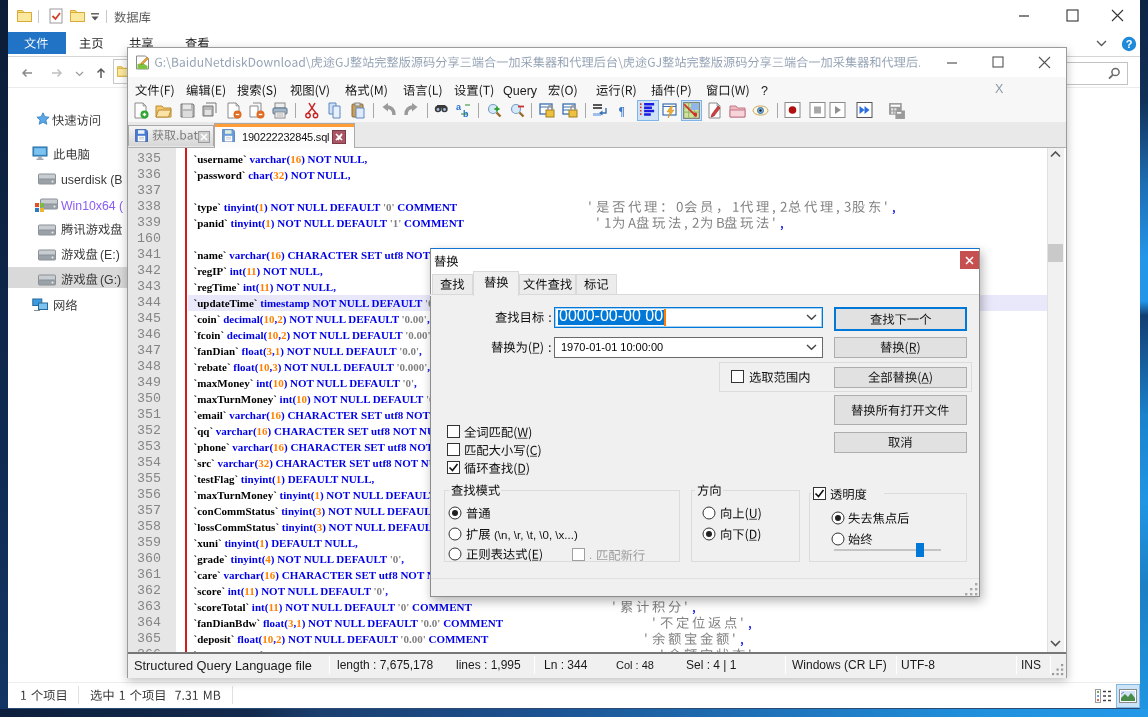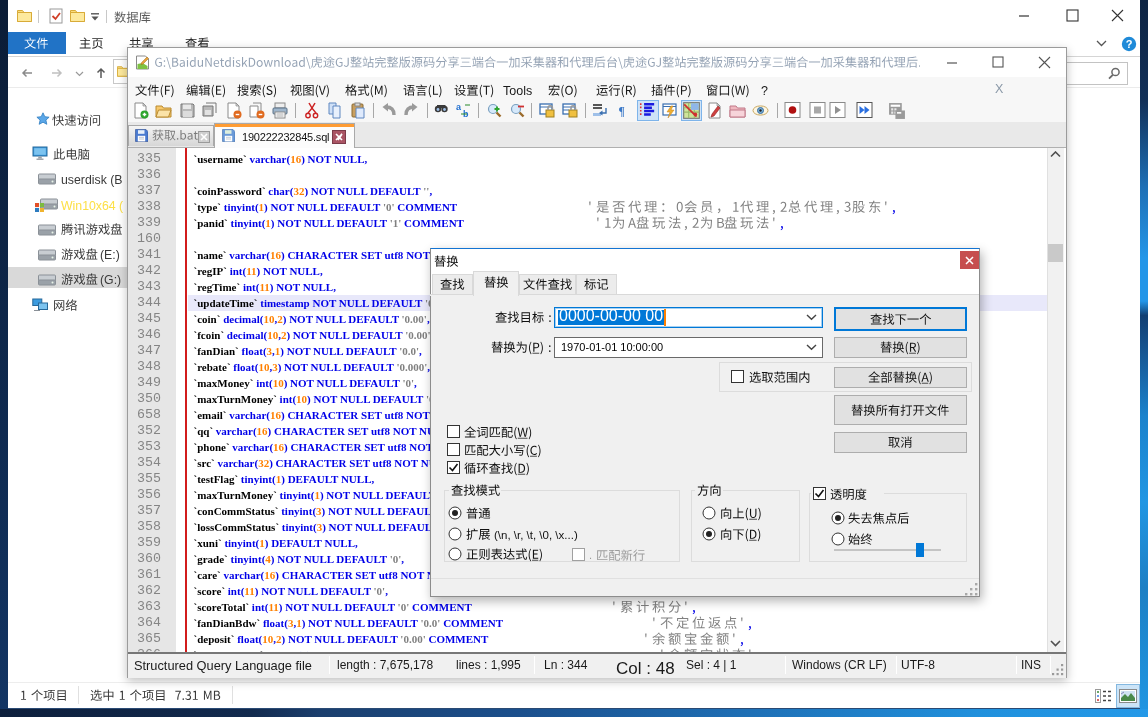--- a/index.html
+++ b/index.html
@@ -141,21 +141,21 @@
     <rect x=".5" y="1" width="17" height="6" rx="1" fill="#c8cdd2" stroke="#8a9097"></rect>
     <rect x=".5" y="6" width="17" height="5" rx="1" fill="#9aa1a8" stroke="#8a9097"></rect>
     <circle cx="14.5" cy="8.5" r="1" fill="#e8f4e8"></circle>
   </svg>
 <svg width="9" height="9" viewBox="0 0 10 10" style="position:absolute;left:35px;top:203px">
     <rect x="0" y="0" width="4.5" height="4.5" fill="#e34f26"></rect>
     <rect x="5.5" y="0" width="4.5" height="4.5" fill="#7cbb3f"></rect>
     <rect x="0" y="5.5" width="4.5" height="4.5" fill="#2d7cc0"></rect>
     <rect x="5.5" y="5.5" width="4.5" height="4.5" fill="#f0b32e"></rect>
   </svg>
-<div class="htx" style="left:61px;top:199px;font-size:12.3px;color:#fde047">Win10x64 (</div>
+<div class="htx" style="left:61px;top:199px;font-size:12.3px;color:#8b5cf6">Win10x64 (</div>
 <svg width="18" height="12" viewBox="0 0 18 12" style="position:absolute;left:38px;top:224px">
     <rect x=".5" y="1" width="17" height="6" rx="1" fill="#c8cdd2" stroke="#8a9097"></rect>
     <rect x=".5" y="6" width="17" height="5" rx="1" fill="#9aa1a8" stroke="#8a9097"></rect>
     <circle cx="14.5" cy="8.5" r="1" fill="#e8f4e8"></circle>
   </svg>
 <svg class="tx" style="left:61px;top:223px;width:69.8px;height:12.3px;" viewBox="0 0 5671 1000" fill="#3a3a3a">
     <use href="#u817E" x="0"></use>
     <use href="#u8BAF" x="1000"></use>
     <use href="#u6E38" x="2000"></use>
     <use href="#u620F" x="3000"></use>
@@ -373,21 +373,21 @@
     <use href="#u4C" x="2338"></use>
     <use href="#u29" x="2881"></use>
   </svg>
 <svg class="tx" style="left:454px;top:84px;width:40.3px;height:12.3px;" viewBox="0 0 3275 1000" fill="#1a1a1a">
     <use href="#u8BBE" x="0"></use>
     <use href="#u7F6E" x="1000"></use>
     <use href="#u28" x="2000"></use>
     <use href="#u54" x="2338"></use>
     <use href="#u29" x="2937"></use>
   </svg>
-<div class="htx" style="left:503px;top:84px;font-size:12.5px">Tools</div>
+<div class="htx" style="left:503px;top:84px;font-size:12.5px">Query</div>
 <svg class="tx" style="left:548px;top:84px;width:29.7px;height:12.3px;" viewBox="0 0 2418 1000" fill="#1a1a1a">
     <use href="#u5B8F" x="0"></use>
     <use href="#u28" x="1000"></use>
     <use href="#u4F" x="1338"></use>
     <use href="#u29" x="2080"></use>
   </svg>
 <svg class="tx" style="left:596px;top:84px;width:40.7px;height:12.3px;" viewBox="0 0 3311 1000" fill="#1a1a1a">
     <use href="#u8FD0" x="0"></use>
     <use href="#u884C" x="1000"></use>
     <use href="#u28" x="2000"></use>
@@ -620,41 +620,41 @@
     <div class="lnum" style="top:99px">341</div>
     <div class="lnum" style="top:115px">342</div>
     <div class="lnum" style="top:131px">343</div>
     <div class="lnum" style="top:147px">344</div>
     <div class="lnum" style="top:163px">345</div>
     <div class="lnum" style="top:179px">346</div>
     <div class="lnum" style="top:195px">347</div>
     <div class="lnum" style="top:211px">348</div>
     <div class="lnum" style="top:227px">349</div>
     <div class="lnum" style="top:243px">350</div>
-    <div class="lnum" style="top:259px">658</div>
+    <div class="lnum" style="top:259px">351</div>
     <div class="lnum" style="top:275px">352</div>
     <div class="lnum" style="top:291px">353</div>
     <div class="lnum" style="top:307px">354</div>
     <div class="lnum" style="top:323px">355</div>
     <div class="lnum" style="top:339px">356</div>
     <div class="lnum" style="top:355px">357</div>
     <div class="lnum" style="top:371px">358</div>
     <div class="lnum" style="top:387px">359</div>
     <div class="lnum" style="top:403px">360</div>
     <div class="lnum" style="top:419px">361</div>
     <div class="lnum" style="top:435px">362</div>
     <div class="lnum" style="top:451px">363</div>
     <div class="lnum" style="top:467px">364</div>
     <div class="lnum" style="top:483px">365</div>
     <div class="lnum" style="top:499px">366</div>
   </div>
 <div id="redline"></div>
 <div id="codewrap" style="position:absolute;left:128px;top:148px;width:919px;height:504px;overflow:hidden">
     <div class="ln" style="top:3px">  <b class="i">`username`</b> <b class="k">varchar</b><b class="k">(</b><b class="n">16</b><b class="k">)</b> <b class="k">NOT</b> <b class="k">NULL</b><b class="k">,</b></div>
-    <div class="ln" style="top:35px">  <b class="i">`coinPassword`</b> <b class="k">char</b><b class="k">(</b><b class="n">32</b><b class="k">)</b> <b class="k">NOT</b> <b class="k">NULL</b> <b class="k">DEFAULT</b> <b class="s">''</b><b class="k">,</b></div>
+    <div class="ln" style="top:19px">  <b class="i">`password`</b> <b class="k">char</b><b class="k">(</b><b class="n">32</b><b class="k">)</b> <b class="k">NOT</b> <b class="k">NULL</b><b class="k">,</b></div>
     <div class="ln" style="top:51px">  <b class="i">`type`</b> <b class="k">tinyint</b><b class="k">(</b><b class="n">1</b><b class="k">)</b> <b class="k">NOT</b> <b class="k">NULL</b> <b class="k">DEFAULT</b> <b class="s">'0'</b> <b class="k">COMMENT</b> </div>
     <div class="ln" style="top:67px">  <b class="i">`panid`</b> <b class="k">tinyint</b><b class="k">(</b><b class="n">1</b><b class="k">)</b> <b class="k">NOT</b> <b class="k">NULL</b> <b class="k">DEFAULT</b> <b class="s">'1'</b> <b class="k">COMMENT</b> </div>
     <div class="ln" style="top:99px">  <b class="i">`name`</b> <b class="k">varchar</b><b class="k">(</b><b class="n">16</b><b class="k">)</b> <b class="k">CHARACTER</b> <b class="k">SET</b> <b class="k">utf8</b> <b class="k">NOT</b> <b class="k">NULL</b> <b class="k">DEFAULT</b> <b class="s">''</b><b class="k">,</b></div>
     <div class="ln" style="top:115px">  <b class="i">`regIP`</b> <b class="k">int</b><b class="k">(</b><b class="n">11</b><b class="k">)</b> <b class="k">NOT</b> <b class="k">NULL</b><b class="k">,</b></div>
     <div class="ln" style="top:131px">  <b class="i">`regTime`</b> <b class="k">int</b><b class="k">(</b><b class="n">11</b><b class="k">)</b> <b class="k">NOT</b> <b class="k">NULL</b><b class="k">,</b></div>
     <div class="ln" style="top:147px">  <b class="i">`updateTime`</b> <b class="k">timestamp</b> <b class="k">NOT</b> <b class="k">NULL</b> <b class="k">DEFAULT</b> <b class="s">'0000-00-00 00:00:00'</b><b class="k">,</b></div>
     <div class="ln" style="top:163px">  <b class="i">`coin`</b> <b class="k">decimal</b><b class="k">(</b><b class="n">10</b><b class="k">,</b><b class="n">2</b><b class="k">)</b> <b class="k">NOT</b> <b class="k">NULL</b> <b class="k">DEFAULT</b> <b class="s">'0.00'</b><b class="k">,</b></div>
     <div class="ln" style="top:179px">  <b class="i">`fcoin`</b> <b class="k">decimal</b><b class="k">(</b><b class="n">10</b><b class="k">,</b><b class="n">2</b><b class="k">)</b> <b class="k">NOT</b> <b class="k">NULL</b> <b class="k">DEFAULT</b> <b class="s">'0.00'</b><b class="k">,</b></div>
     <div class="ln" style="top:195px">  <b class="i">`fanDian`</b> <b class="k">float</b><b class="k">(</b><b class="n">3</b><b class="k">,</b><b class="n">1</b><b class="k">)</b> <b class="k">NOT</b> <b class="k">NULL</b> <b class="k">DEFAULT</b> <b class="s">'0.0'</b><b class="k">,</b></div>
     <div class="ln" style="top:211px">  <b class="i">`rebate`</b> <b class="k">float</b><b class="k">(</b><b class="n">10</b><b class="k">,</b><b class="n">3</b><b class="k">)</b> <b class="k">NOT</b> <b class="k">NULL</b> <b class="k">DEFAULT</b> <b class="s">'0.000'</b><b class="k">,</b></div>
@@ -766,21 +766,21 @@
   </svg>
 <svg width="11" height="7" viewBox="0 0 11 7" style="position:absolute;left:1050px;top:640px">
     <path d="M1 1l4.5 4.5L10 1" fill="none" stroke="#505050" stroke-width="1.6"></path>
   </svg>
 <div style="position:absolute;left:1048px;top:244px;width:15px;height:18px;background:#c9c9c9"></div>
 <div id="nppstatus"></div>
 <div class="htx" style="left:134px;top:659px;font-size:12.8px;color:#1a1a1a">Structured Query Language file</div>
 <div class="htx" style="left:337px;top:659px;font-size:12px;color:#1a1a1a">length : 7,675,178</div>
 <div class="htx" style="left:456px;top:659px;font-size:12px;color:#1a1a1a">lines : 1,995</div>
 <div class="htx" style="left:544px;top:659px;font-size:12px;color:#1a1a1a">Ln : 344</div>
-<div class="htx" style="left:616px;top:659px;font-size:17px;color:#1a1a1a">Col : 48</div>
+<div class="htx" style="left:616px;top:659px;font-size:11px;color:#1a1a1a">Col : 48</div>
 <div class="htx" style="left:686px;top:659px;font-size:12px;color:#1a1a1a">Sel : 4 | 1</div>
 <div class="htx" style="left:792px;top:659px;font-size:12px;color:#1a1a1a">Windows (CR LF)</div>
 <div class="htx" style="left:901px;top:659px;font-size:12px;color:#1a1a1a">UTF-8</div>
 <div class="htx" style="left:1021px;top:659px;font-size:12px;color:#1a1a1a">INS</div>
 <div style="position:absolute;left:329px;top:656px;width:1px;height:18px;background:#bdbdbd;border-right:1px solid #fff"></div>
 <div style="position:absolute;left:534px;top:656px;width:1px;height:18px;background:#bdbdbd;border-right:1px solid #fff"></div>
 <div style="position:absolute;left:785px;top:656px;width:1px;height:18px;background:#bdbdbd;border-right:1px solid #fff"></div>
 <div style="position:absolute;left:896px;top:656px;width:1px;height:18px;background:#bdbdbd;border-right:1px solid #fff"></div>
 <div style="position:absolute;left:1016px;top:656px;width:1px;height:18px;background:#bdbdbd;border-right:1px solid #fff"></div>
 <div style="position:absolute;left:1050px;top:656px;width:1px;height:18px;background:#bdbdbd;border-right:1px solid #fff"></div>

